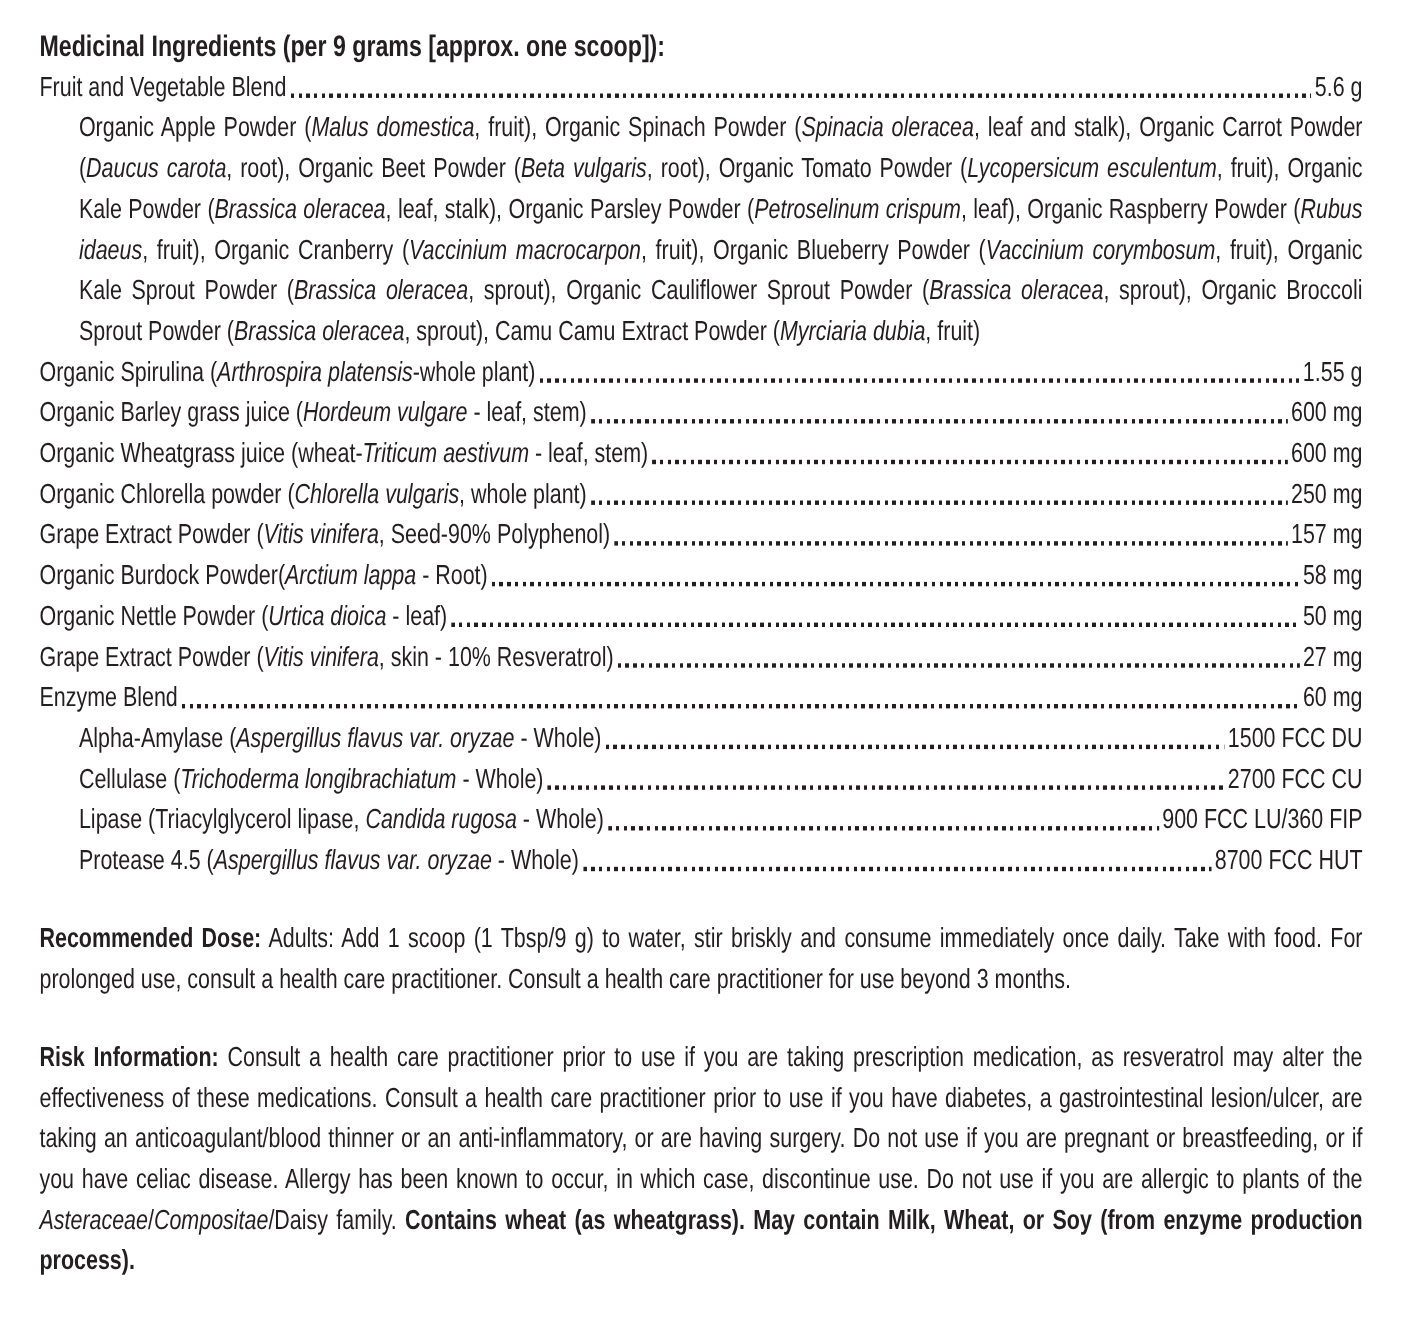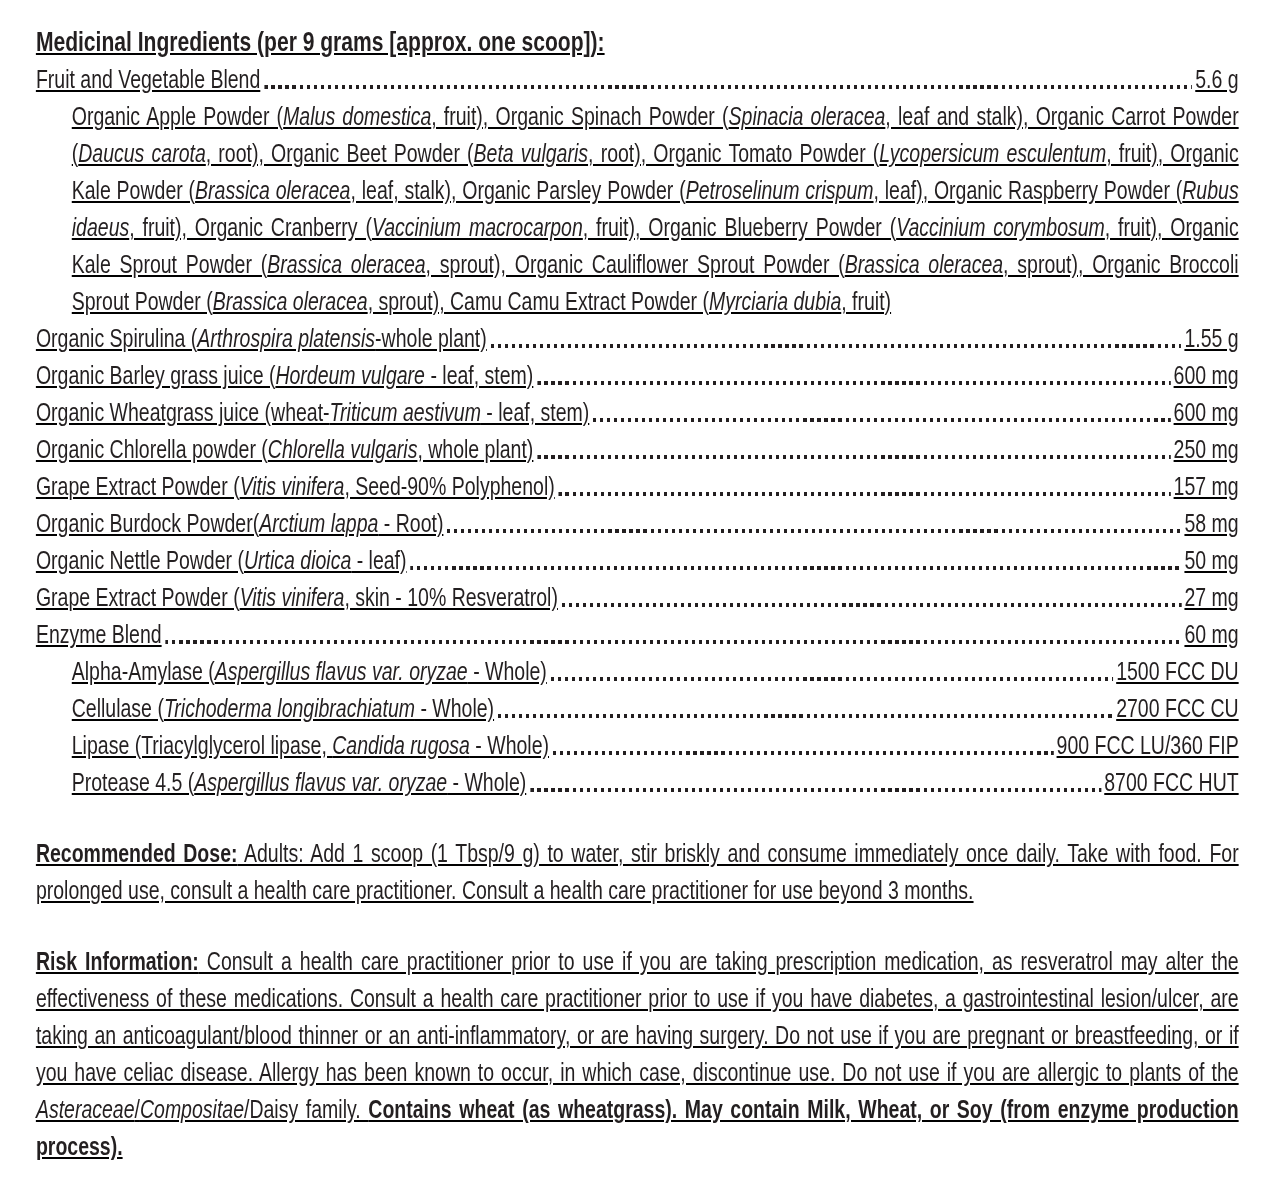--- a/index.html
+++ b/index.html
@@ -1,18 +1,18 @@
 <!DOCTYPE html>
 <html><head>
 <meta charset="utf-8">
 <style>
   html, body { margin: 0; padding: 0; background: #ffffff; }
   #page {
     width: 1278px; height: 1200px; overflow: hidden;
-    background: #ffffff; position: relative; text-decoration: underline;
+    background: #ffffff; position: relative;
   }
   
   #scale {
     width: 1638px;
     transform: scaleX(0.78);
     transform-origin: 0 0;
     box-sizing: border-box;
     padding: 24px 50px 0 46px;
     color: #231f20;
     font-family: "Liberation Sans", sans-serif;

